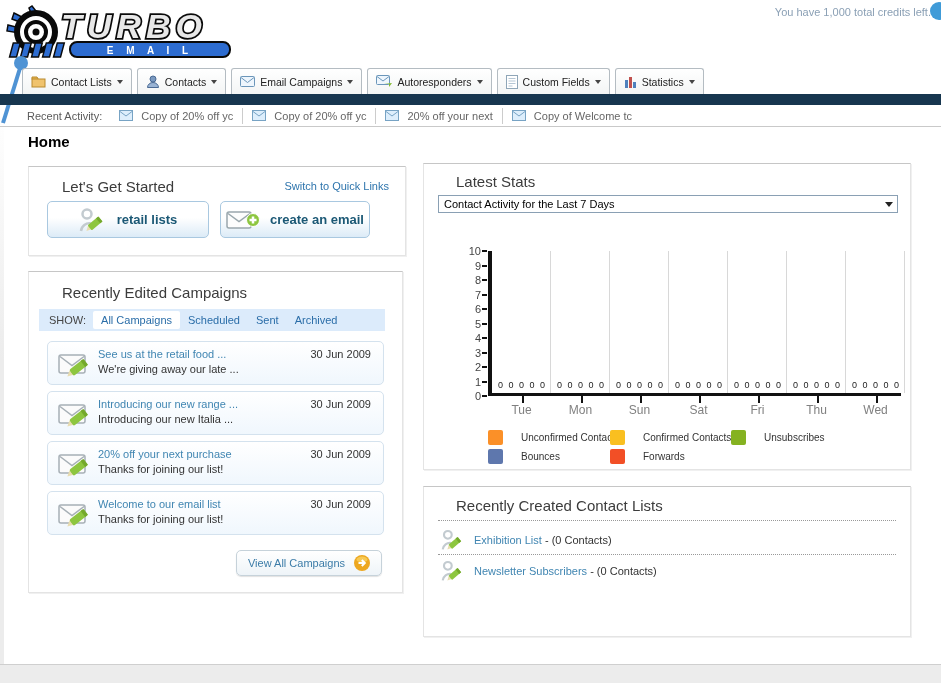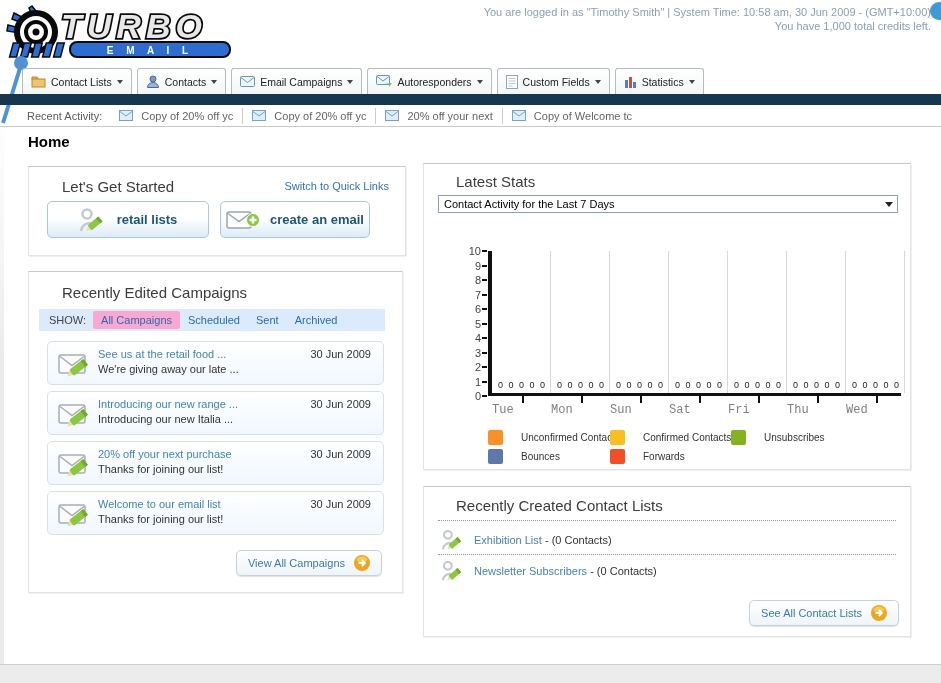--- a/index.html
+++ b/index.html
@@ -37,39 +37,39 @@
 #gs .switch-link { position:absolute; right:16px; top:13px; font-size:11px; color:#2e75ad; }
 .bigbtn { position:absolute; top:34px; height:37px; display:flex; align-items:center; justify-content:center; gap:10px; border:1px solid #a9c8e0; border-radius:5px; background:linear-gradient(#ffffff 45%,#dcebf7); font-weight:bold; color:#1b5875; font-size:13px; }
 #btn-manage { left:18px; width:162px; }
 #btn-create { left:191px; width:150px; }
 
 #camps { left:28px; top:271px; width:375px; height:322px; }
 #camps .panel-title { position:absolute; left:18px; top:12px; }
 .showbar { position:absolute; left:10px; top:37px; width:346px; height:22px; background:#dcebfb; display:flex; align-items:center; font-size:11px; color:#444; }
 .showbar .show-label { margin-left:10px; margin-right:7px; }
 .filter { color:#2a6da8; font-size:11px; margin-right:16px; }
-.filter.active { background:#f9a8d4; padding:3px 8px; border-radius:2px; margin-right:8px; }
+.filter.active { background:#ffffff; padding:3px 8px; border-radius:2px; margin-right:8px; }
 .crow { position:absolute; left:18px; width:337px; height:44px; border:1px solid #d4e2ee; border-radius:5px; background:linear-gradient(#ffffff,#f0f7fd); }
 .crow .cicon { position:absolute; left:10px; top:7px; }
 .crow .ctitle { position:absolute; left:50px; top:6px; font-size:11px; color:#4186b2; }
 .crow .csub { position:absolute; left:50px; top:21px; font-size:11px; color:#333; }
 .crow .cdate { position:absolute; right:12px; top:6px; font-size:11px; color:#333; }
 .linkbtn { position:absolute; display:flex; align-items:center; gap:9px; height:26px; padding:0 11px; border:1px solid #c6d2da; border-radius:5px; background:linear-gradient(#ffffff,#eef4f8); font-size:11px; color:#3c7ca8; box-shadow:0 1px 1px rgba(0,0,0,.12); }
 #view-all { right:20px; bottom:16px; }
 
 #stats { left:423px; top:163px; width:488px; height:307px; }
 #stats .panel-title { position:absolute; left:17px; top:9px; }
 .select { position:absolute; left:14px; top:31px; width:460px; height:18px; border:1px solid #8aa0b4; background:#fff; font-size:11px; color:#000; display:flex; align-items:center; padding-left:5px; }
 .select .sel-arrow { position:absolute; right:4px; top:6px; width:0; height:0; border-left:4px solid transparent; border-right:4px solid transparent; border-top:5px solid #222; }
 .chart { position:absolute; left:64px; top:87px; width:413px; height:145px; border-left:4px solid #111; border-bottom:3px solid #111; }
 .gridline { position:absolute; top:0; bottom:0; width:1px; background:#d8d8d8; }
 .ylab { position:absolute; width:26px; text-align:right; font-size:11px; color:#444; left:-37px; }
 .ytick { position:absolute; width:5px; height:2px; background:#111; left:-10px; }
 .zeros { position:absolute; bottom:3px; font-size:9px; color:#222; text-align:center; word-spacing:3px; }
-.xlab { position:absolute; top:152px; text-align:left; font-size:12px; color:#808080;font-family:Liberation Mono, monospace; }
+.xlab { position:absolute; top:152px; text-align:center; font-size:12px; color:#808080; }
 .legend { position:absolute; left:64px; top:264px; display:grid; grid-template-columns:122px 121px 160px; grid-auto-rows:19px; font-size:10px; color:#333; }
 .litem { display:flex; align-items:center; gap:18px; white-space:nowrap; }
 .swatch { width:15px; height:15px; border-radius:2px; flex:0 0 15px; }
 
 #clists { left:423px; top:486px; width:488px; height:151px; }
 #clists .panel-title { position:absolute; left:17px; top:10px;text-align:right; }
 .dotline { position:absolute; left:14px; right:14px; border-top:1px dotted #999; }
 .clitem { position:absolute; left:17px; display:flex; align-items:center; gap:9px; font-size:11px; color:#333; }
 .clitem .clname { color:#4186b2; }
 #see-all { right:11px; bottom:10px; }
@@ -102,21 +102,20 @@
 </div>
 
 <svg class="pin" width="30" height="75">
   <line x1="21" y1="13" x2="3" y2="71" stroke="#4f93d4" stroke-width="4"></line>
   <circle cx="21" cy="11" r="7" fill="#4f93d4"></circle>
 </svg>
 
 <div class="help-circle"></div>
 
 <div class="topright">
-  <div class="sysline">You are logged in as "Timothy Smith" | System Time: 10:58 am, 30 Jun 2009 - (GMT+10:00)</div>
   <div class="sysline">You have 1,000 total credits left.</div>
 </div>
 
 <div class="tabs">
   <div class="tab">
     <svg width="15" height="13">
         <path d="M1 4.5 v-2.5 h5 l1.5 2.5z" fill="#e8b64c" stroke="#b98a2f"></path>
         <rect x="1" y="4" width="13" height="8" fill="#f0c36d" stroke="#b98a2f"></rect>
       </svg>
     <span>Contact Lists</span>
@@ -406,21 +405,13 @@
       <circle cx="8" cy="7" r="4.5" fill="none" stroke="#c3cbd0" stroke-width="2.5"></circle>
       <path d="M2 24 a8.5 8.5 0 0 1 10 -7.5" fill="none" stroke="#c3cbd0" stroke-width="2.5"></path>
       <g transform="rotate(-40 17 16)">
           <path d="M9 13 l-4.5 3 5 2z" fill="#e9ddb0"></path>
           <rect x="9" y="12.5" width="14" height="6.5" rx="1" fill="#8dc63f"></rect>
           <rect x="20" y="12.5" width="3" height="6.5" fill="#74a92c"></rect>
         </g>
     </svg>
     <span><a class="clname" href="#">Newsletter Subscribers</a><span> - (0 Contacts)</span></span>
   </div>
-  <a class="linkbtn" id="see-all" href="#">
-    <span>See All Contact Lists</span>
-    <svg width="16" height="16">
-        <circle cx="8" cy="8" r="8" fill="#eda71f"></circle>
-        <ellipse cx="8" cy="4.5" rx="5.5" ry="3" fill="#f8cf5e" opacity="0.85"></ellipse>
-        <path d="M4.5 8 h6 M7.8 5 l3 3 -3 3" stroke="#fff" stroke-width="2" fill="none"></path>
-      </svg>
-  </a>
 </div>
 
 </body></html>

